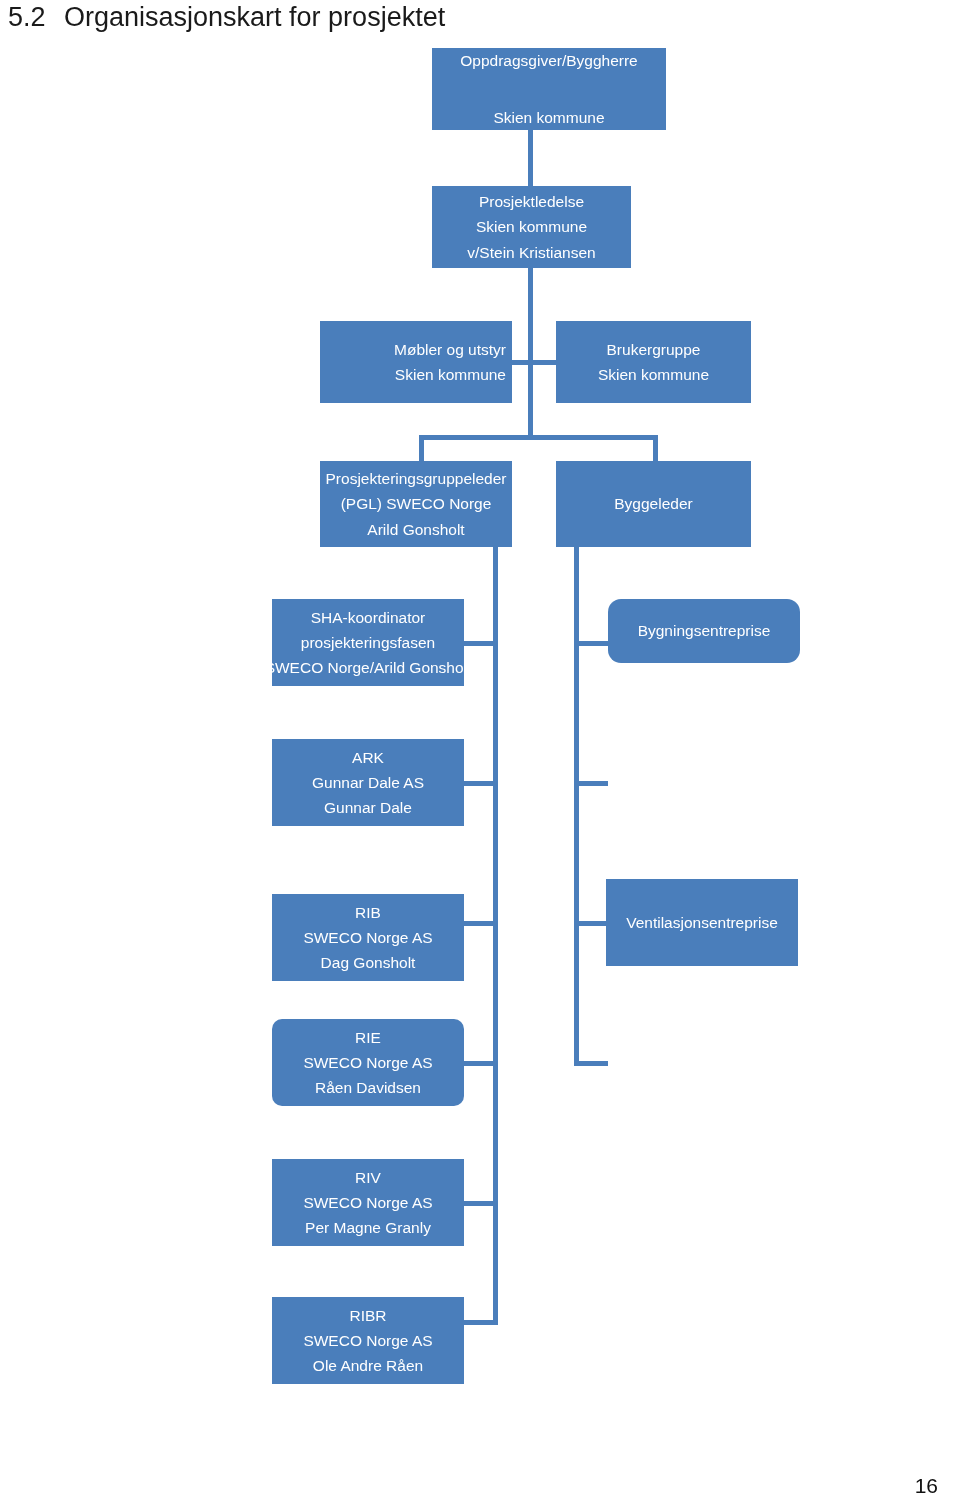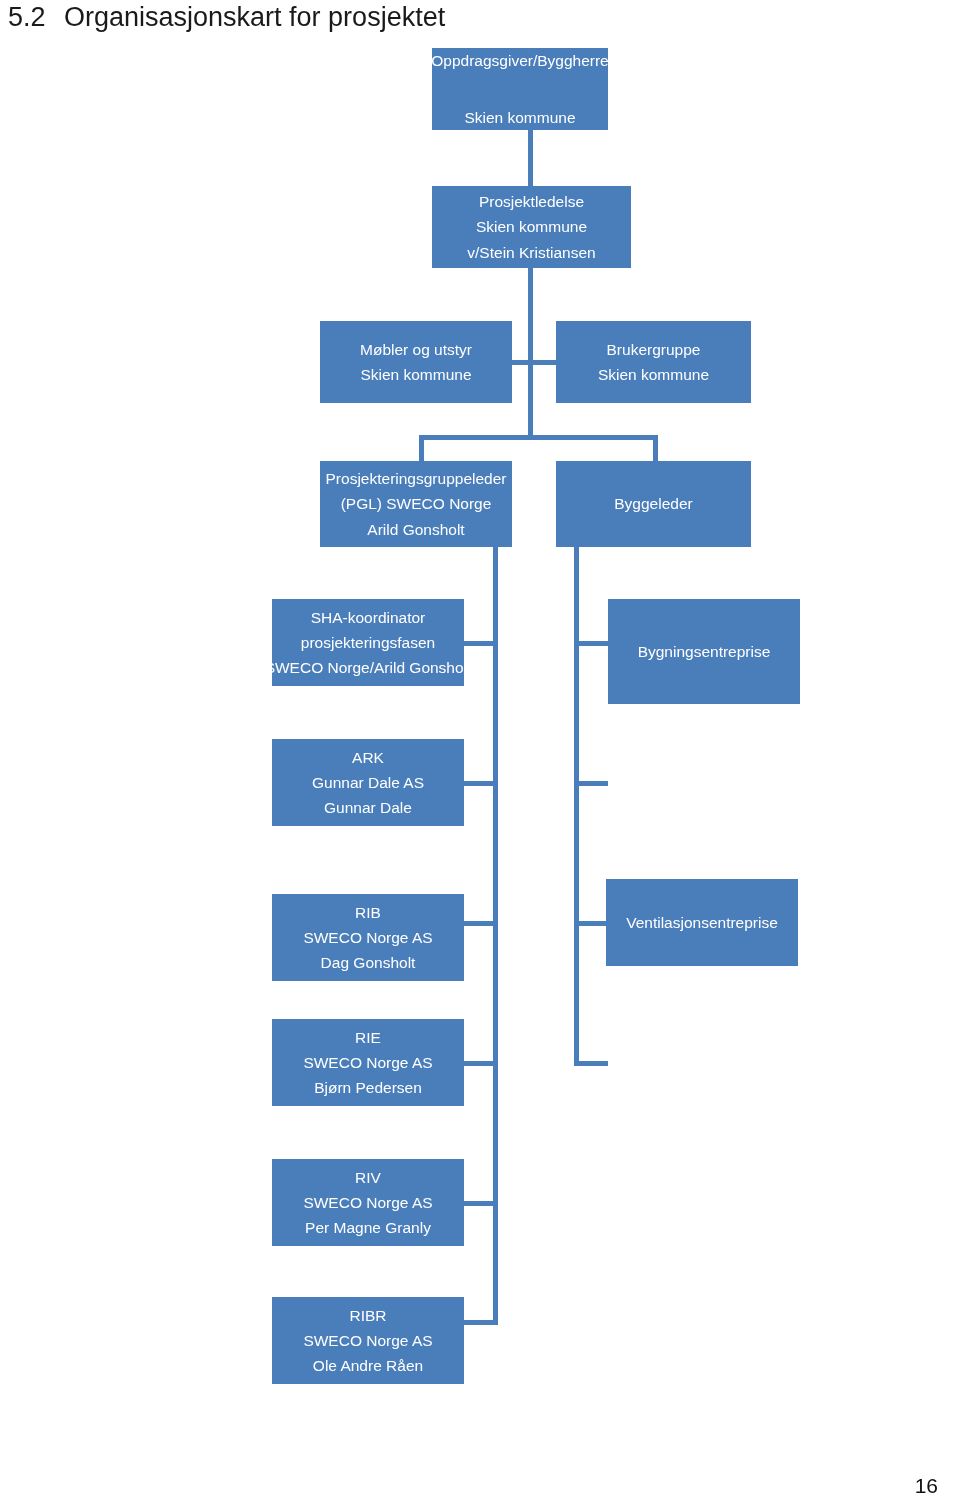--- a/index.html
+++ b/index.html
@@ -104,32 +104,32 @@
   <div class="conn" style="left:464px; top:1201px; width:34px; height:5px;"></div>
   <div class="conn" style="left:464px; top:1320px; width:34px; height:5px;"></div>
 
   <div class="conn" style="left:574px; top:546px; width:5px; height:519px;"></div>
 
   <div class="conn" style="left:574px; top:641px; width:34px; height:5px;"></div>
   <div class="conn" style="left:574px; top:781px; width:34px; height:5px;"></div>
   <div class="conn" style="left:574px; top:921px; width:34px; height:5px;"></div>
   <div class="conn" style="left:574px; top:1061px; width:34px; height:5px;"></div>
 
-  <div class="node" style="left:432px; top:48px; width:176px; height:82px;gap:32px;">
+  <div class="node" style="left:432px; top:48px; width:234px; height:82px;gap:32px;">
     <span class="line">Oppdragsgiver/Byggherre</span>
     <span class="line">Skien kommune</span>
   </div>
 
   <div class="node" style="left:432px; top:186px; width:199px; height:82px;">
     <span class="line">Prosjektledelse</span>
     <span class="line">Skien kommune</span>
     <span class="line">v/Stein Kristiansen</span>
   </div>
 
-  <div class="node" style="left:320px; top:321px; width:192px; height:82px;">
+  <div class="node" style="left:320px; top:321px; width:192px; height:82px;align-items:flex-end;">
     <span class="line">Møbler og utstyr</span>
     <span class="line">Skien kommune</span>
   </div>
 
   <div class="node" style="left:556px; top:321px; width:195px; height:82px;">
     <span class="line">Brukergruppe</span>
     <span class="line">Skien kommune</span>
   </div>
 
   <div class="node" style="left:320px; top:461px; width:192px; height:86px;">
@@ -141,45 +141,45 @@
   <div class="node" style="left:556px; top:461px; width:195px; height:86px;">
     <span class="line">Byggeleder</span>
   </div>
 
   <div class="node" style="left:272px; top:599px; width:192px; height:87px;">
     <span class="line">SHA-koordinator</span>
     <span class="line">prosjekteringsfasen</span>
     <span class="line">SWECO Norge/Arild Gonsholt</span>
   </div>
 
-  <div class="node" style="left:608px; top:599px; width:192px; height:105px;">
+  <div class="node" style="left:608px; top:599px; width:192px; height:64px;border-radius:13px;">
     <span class="line">Bygningsentreprise</span>
   </div>
 
   <div class="node" style="left:272px; top:739px; width:192px; height:87px;">
     <span class="line">ARK</span>
     <span class="line">Gunnar Dale AS</span>
     <span class="line">Gunnar Dale</span>
   </div>
 
 
   <div class="node" style="left:272px; top:879px; width:192px; height:87px;margin-top:15px;">
     <span class="line">RIB</span>
     <span class="line">SWECO Norge AS</span>
     <span class="line">Dag Gonsholt</span>
   </div>
 
   <div class="node" style="left:606px; top:879px; width:192px; height:87px;">
     <span class="line">Ventilasjonsentreprise</span>
   </div>
 
-  <div class="node" style="left:272px; top:1019px; width:192px; height:87px;">
+  <div class="node" style="left:272px; top:1019px; width:192px; height:87px;border-radius:10px;">
     <span class="line">RIE</span>
     <span class="line">SWECO Norge AS</span>
-    <span class="line">Bjørn Pedersen</span>
+    <span class="line">Råen Davidsen</span>
   </div>
 
 
   <div class="node" style="left:272px; top:1159px; width:192px; height:87px;">
     <span class="line">RIV</span>
     <span class="line">SWECO Norge AS</span>
     <span class="line">Per Magne Granly</span>
   </div>
 
   <div class="node" style="left:272px; top:1297px; width:192px; height:87px;">

